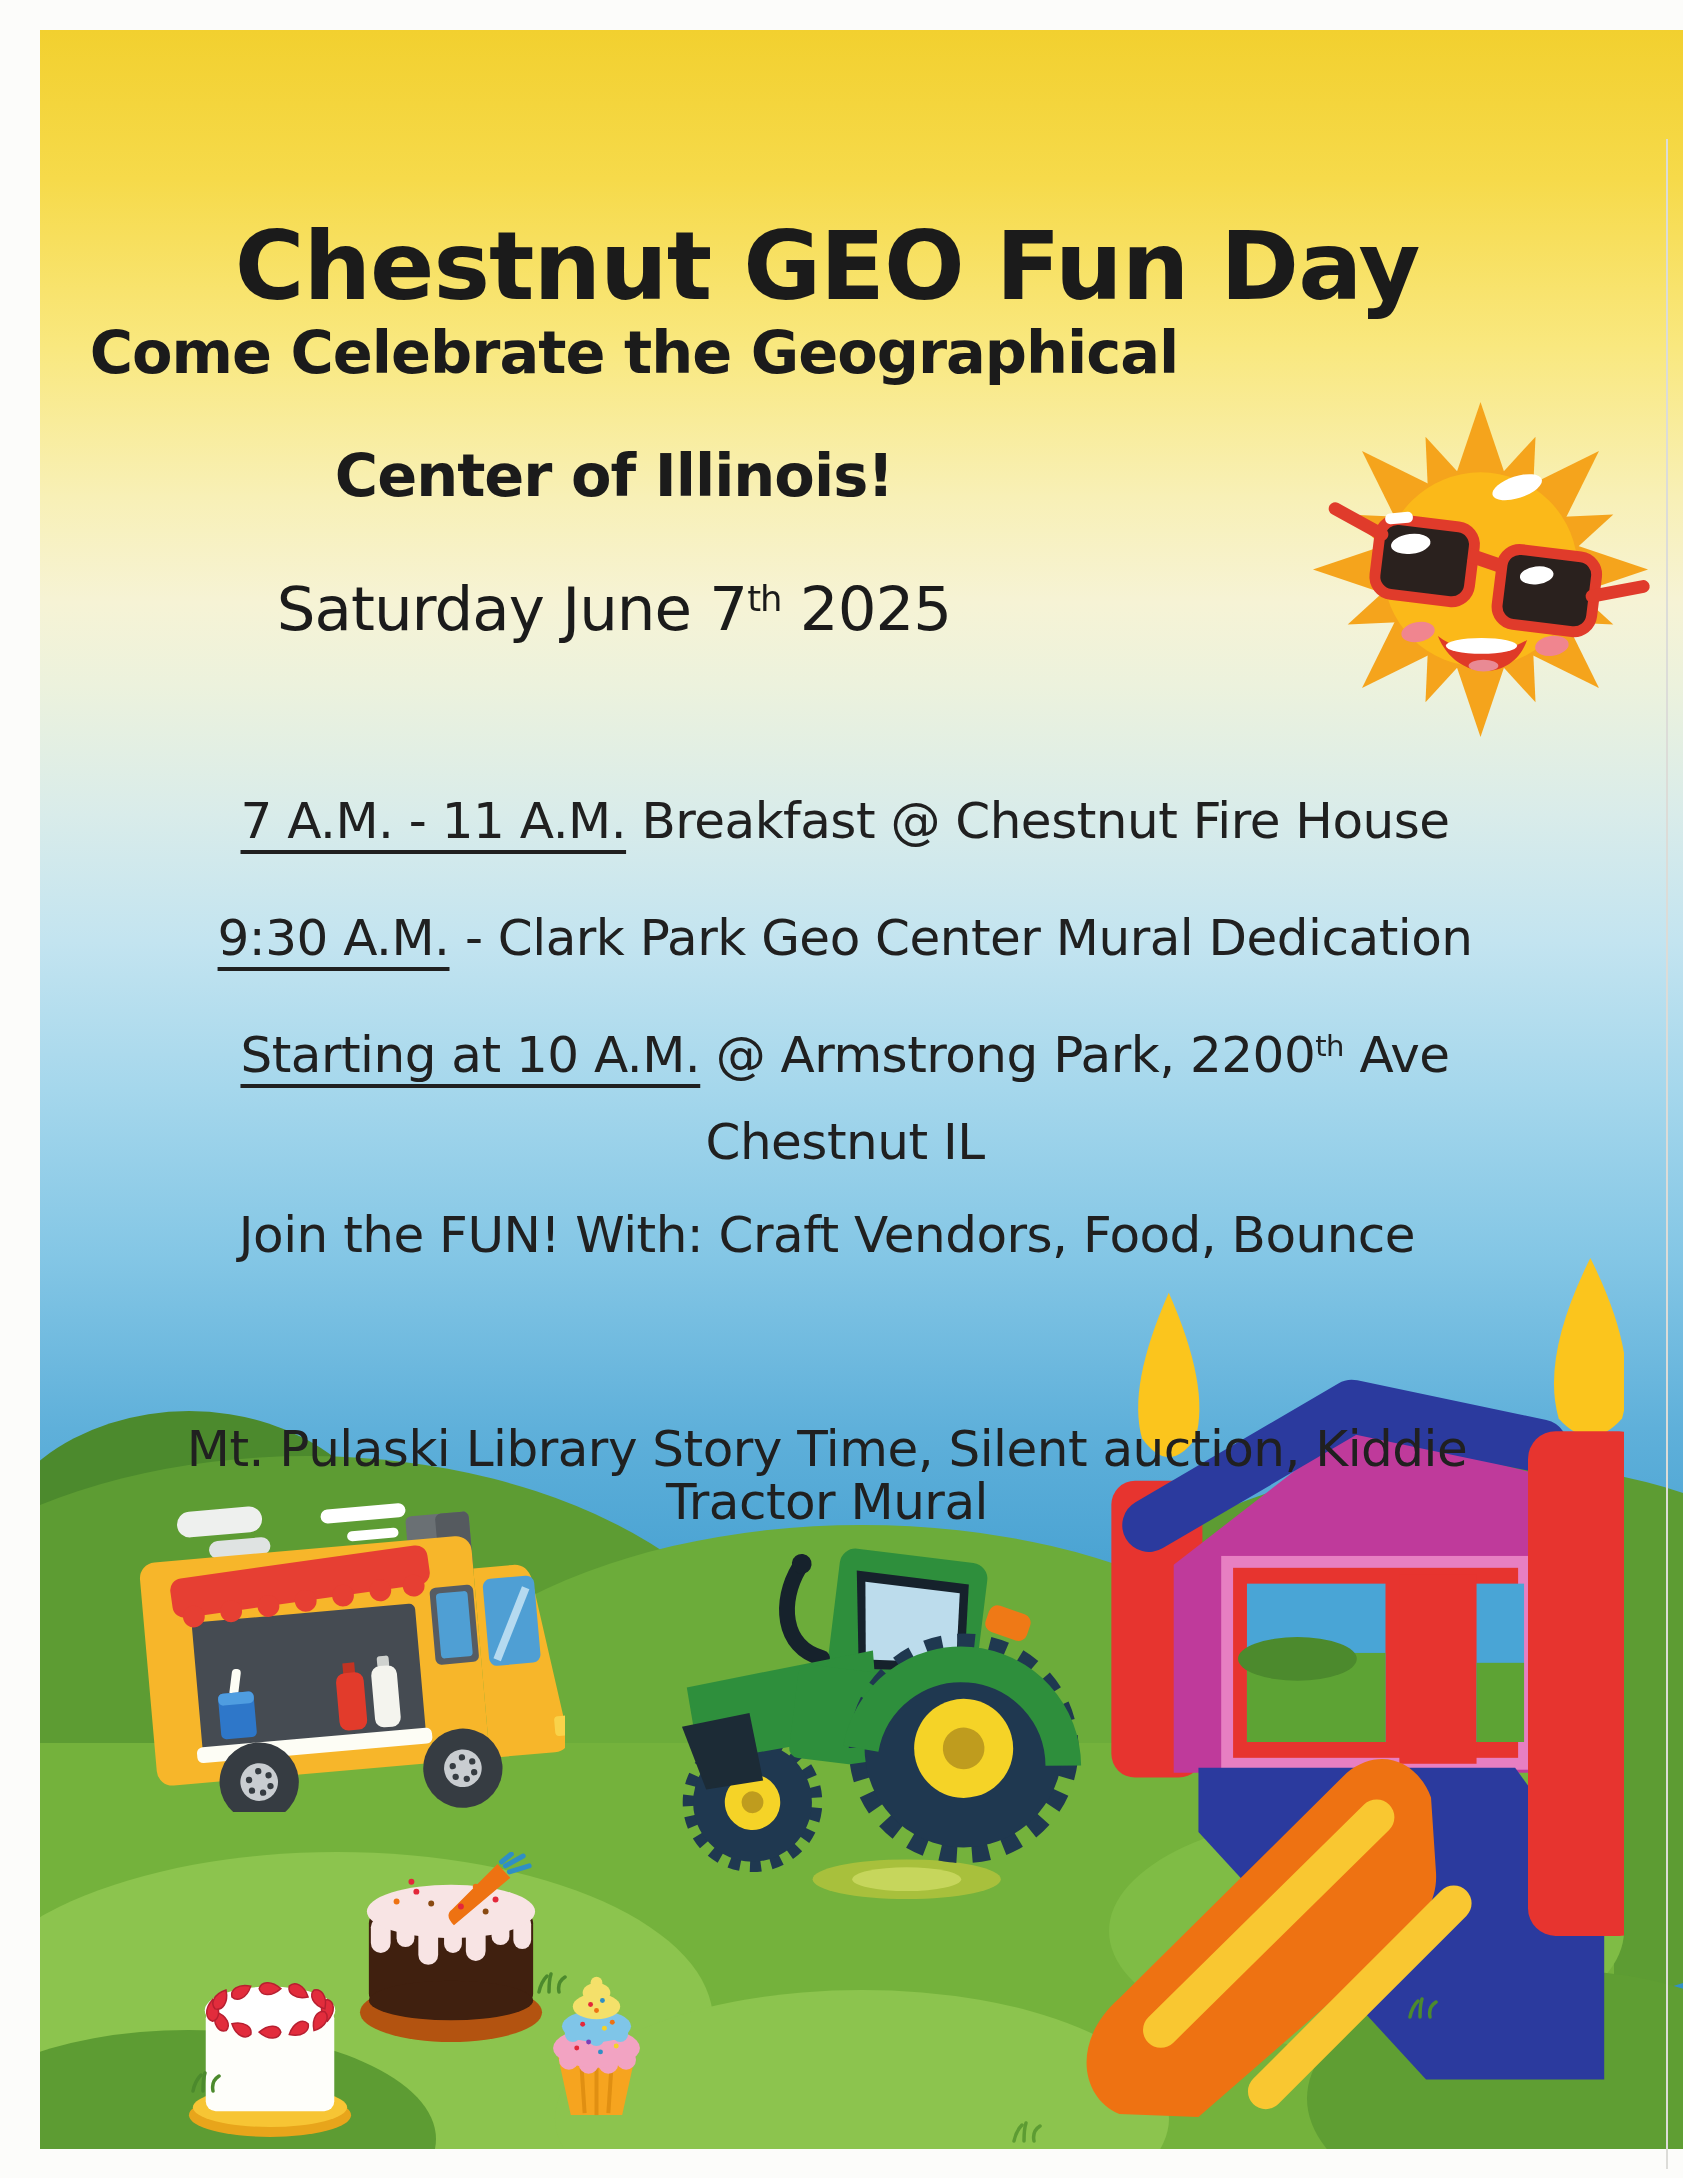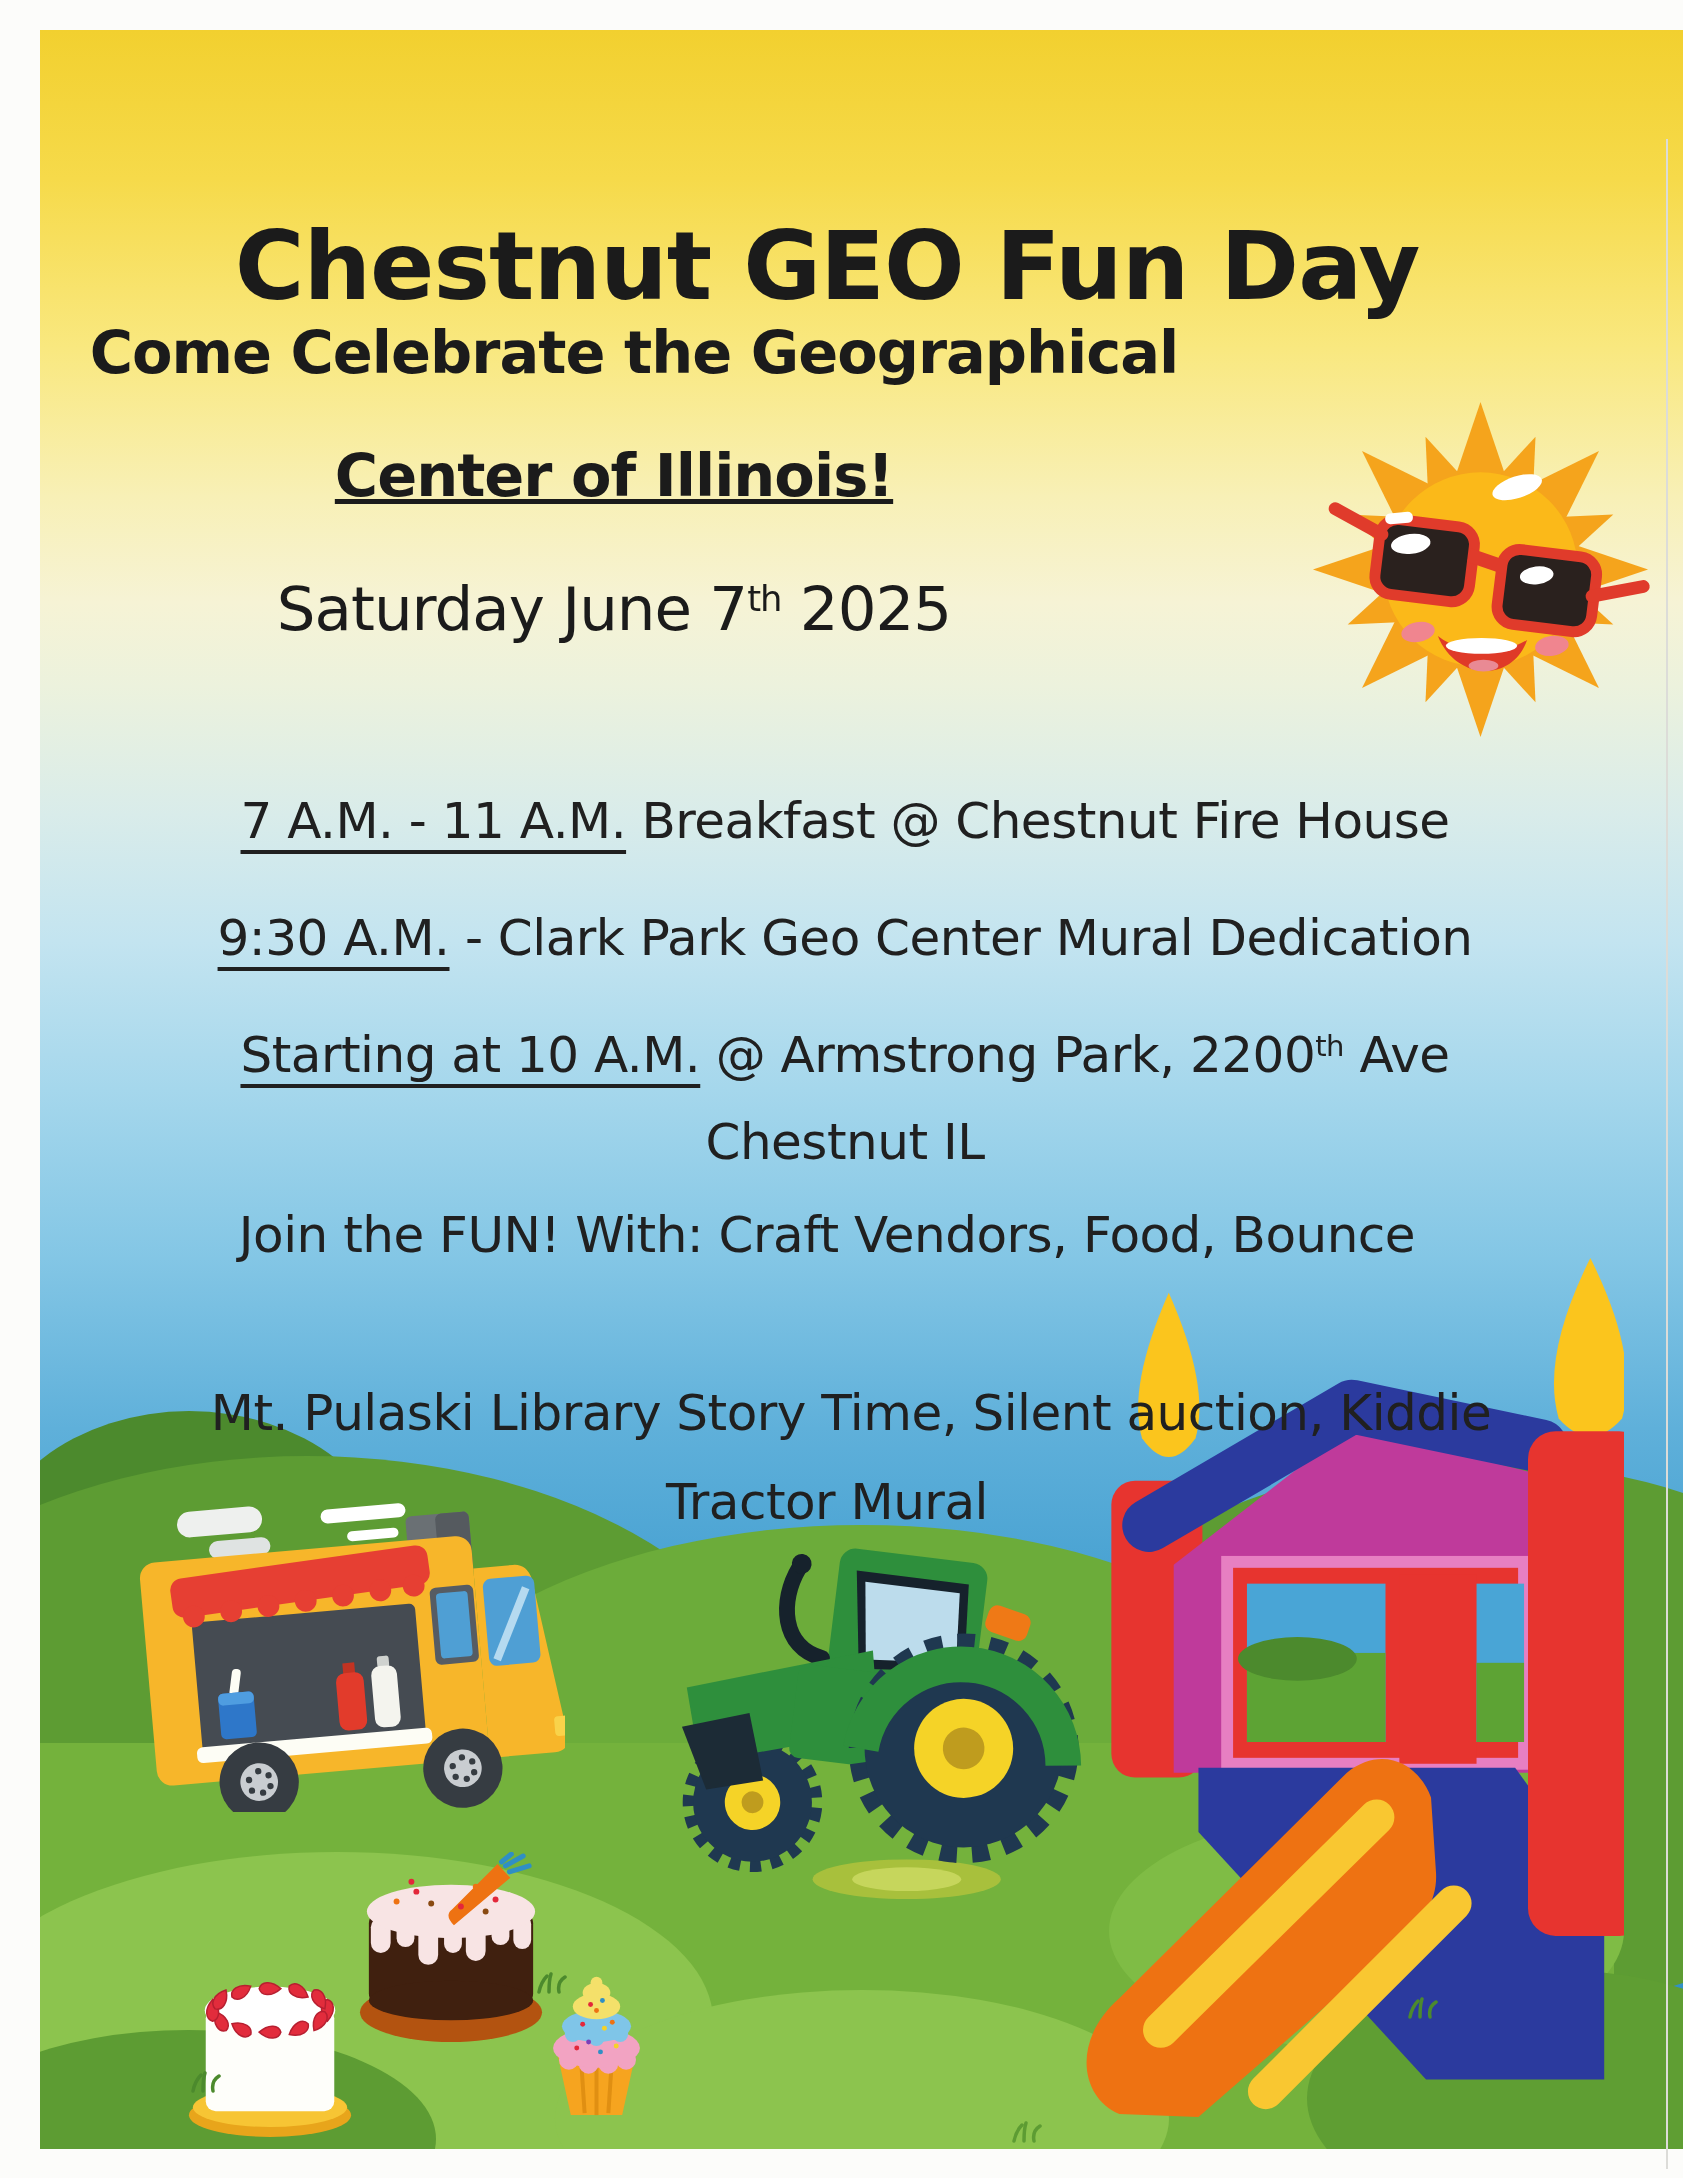--- a/index.html
+++ b/index.html
@@ -37,31 +37,31 @@
   .bounce{left:1010px;top:1208px;width:574px;height:911px;}
   .cake-straw{left:144px;top:1911px;width:173px;height:198px;}
   .cake-carrot{left:317px;top:1822px;width:188px;height:198px;}
   .cupcake{left:503px;top:1935px;width:107px;height:158px;}
   .tuft{position:absolute;width:36px;height:24px;}
 
   .txt{position:absolute;left:0;width:1574px;text-align:center;color:#1b1b1b;white-space:nowrap;}
   .title{top:117px;font-size:95px;font-weight:bold;letter-spacing:-1px;}
   .sub{width:1148px;font-weight:bold;font-size:59px;letter-spacing:-1px;}
   .sub1{top:288px;padding-left:20px;}
-  .sub2{top:411px;text-decoration:underline;}
+  .sub2{top:411px;}
   .date{top:543px;width:1148px;font-size:61px;font-weight:normal;letter-spacing:-1px;}
   .sched{font-size:50px;letter-spacing:-0.5px;color:#202020;padding-left:18px;}
   .s1{top:762px;}
   .s2{top:879px;}
   .s3{top:996px;}
   .s4{top:1083px;}
   .act{font-size:50px;letter-spacing:-0.5px;color:#202020;}
   .a1{top:1176px;}
   .a2{top:1265px;}
-  .a3{top:1354px;margin-left:24px;}
+  .a3{top:1390px;}
   .a4{top:1443px;}
   .u{text-decoration:underline;text-decoration-thickness:4px;text-underline-offset:12px;}
   sup{font-size:58%;vertical-align:baseline;position:relative;top:-0.55em;}
   .scanline{position:absolute;left:1666px;top:139px;width:2px;height:2030px;background:#dcdcd8;}
 </style>
 </head>
 <body>
 
 <div class="flyer">
 

